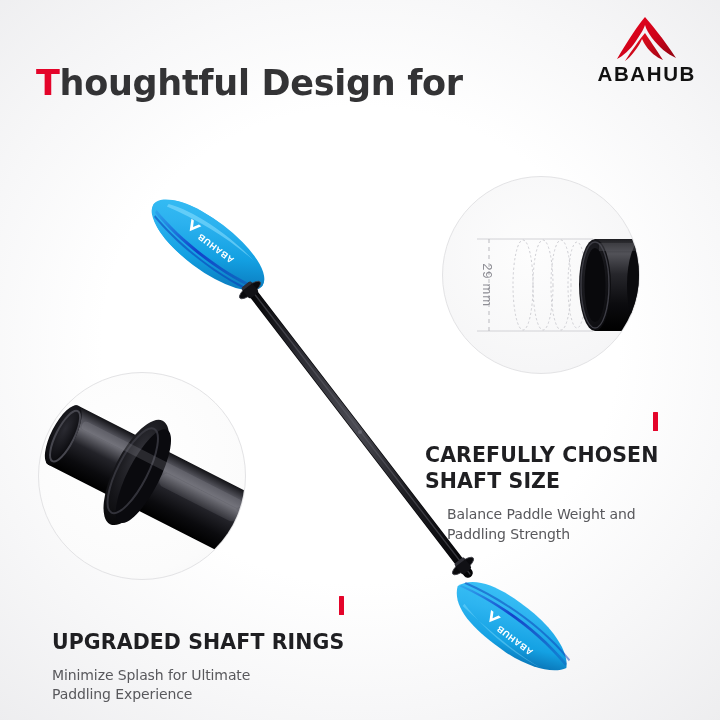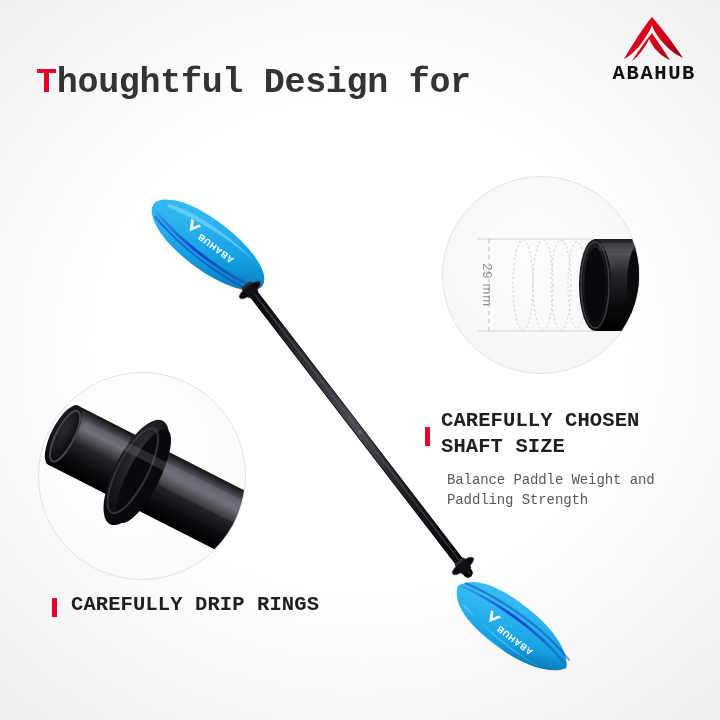--- a/index.html
+++ b/index.html
@@ -33,21 +33,21 @@
     font-size: 35px; font-weight: bold; color: #333335;
     line-height: 1.26; letter-spacing: -0.3px;
     font-family: "DejaVu Sans", sans-serif;
     white-space: pre-line;
   }
   .headline .cap { color: #e4042a; }
 
   
   .callout { position: absolute; }
   .callout-head {
-    display: flex; align-items: center; gap: 11px;
+    display: flex; align-items: flex-end; gap: 11px; flex-direction: column;
   }
   .redbar {
     width: 5px; height: 19px; background: #e4042a;
     flex: none; margin-top: 4px; border-radius: 0.5px;
   }
   .callout-title {
     font-size: 20.5px; font-weight: bold; color: #1f1f22;
     line-height: 1.28; letter-spacing: 0.1px;
     font-family: "DejaVu Sans", sans-serif;
     white-space: pre-line;
@@ -69,21 +69,21 @@
     position: absolute; border-radius: 50%;
     overflow: hidden;
     border: 1px solid #e3e3e5;
     background: radial-gradient(circle at 45% 40%, #fdfdfd 0%, #f6f6f7 72%, #f1f1f3 100%);
   }
   #inset-shaft { left: 442px; top: 176px; width: 198px; height: 198px; }
   #inset-drip  { left: 38px;  top: 372px; width: 208px; height: 208px;
                  background: radial-gradient(circle at 45% 40%, #ffffff 0%, #fbfbfb 70%, #f4f4f5 100%); }
 
   svg { display: block; }
-  .nosel { user-select: none; font-family: Liberation Mono, monospace; }
+  .nosel { user-select: none; }
 </style>
 </head>
 <body>
 
 <div id="stage">
 
   <div class="brand">
     <svg class="brand-mark" viewBox="0 0 64 46">
       <defs>
         <linearGradient id="lgA" x1="0" y1="0" x2="1" y2="1">
@@ -272,17 +272,19 @@
       <span class="callout-title nosel">CAREFULLY CHOSEN
 SHAFT SIZE</span>
     </div>
     <div class="callout-sub nosel">Balance Paddle Weight and
 Paddling Strength</div>
   </div>
 
   <div class="callout" id="callout-drip">
     <div class="callout-head">
       <span class="redbar"></span>
-      <span class="callout-title nosel">CAREFULLY DRIP RINGS</span>
+      <span class="callout-title nosel">UPGRADED SHAFT RINGS</span>
     </div>
+    <div class="callout-sub nosel">Minimize Splash for Ultimate
+Paddling Experience</div>
   </div>
 
 </div>
 
 </body></html>

